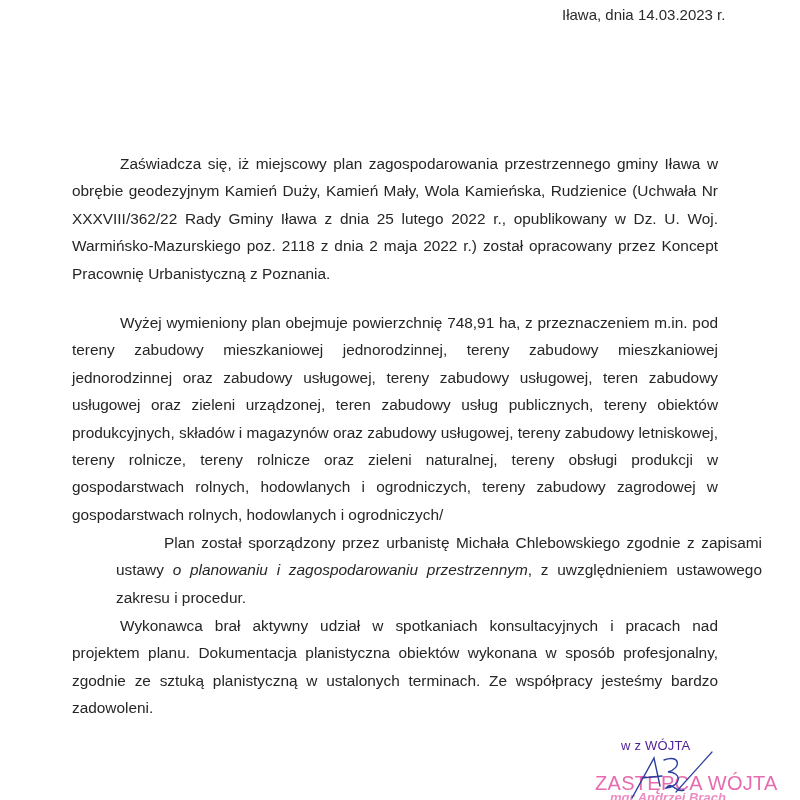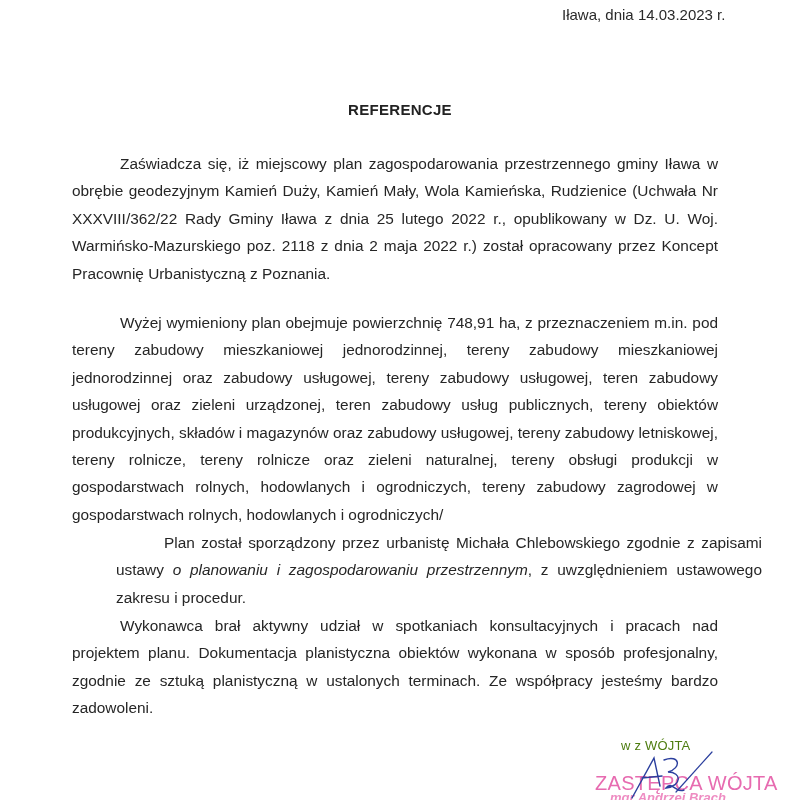--- a/index.html
+++ b/index.html
@@ -61,21 +61,21 @@
       left: 560px;
       top: 728px;
       width: 240px;
       height: 72px;
     }
     .stamp-line1 {
       position: absolute;
       left: 61px;
       top: 10px;
       font-size: 13px;
-      color: #4d7c0f;
+      color: #4c1d95;
       white-space: nowrap;
       letter-spacing: 0.2px;
     }
     .stamp-line2 {
       position: absolute;
       left: 35px;
       top: 44px;
       font-size: 20px;
       color: #e76bb0;
       white-space: nowrap;
@@ -99,21 +99,20 @@
       height: 56px;
     }
   </style>
 </head>
 <body>
 
 <div class="page">
 
   <div class="date">Iława, dnia 14.03.2023 r.</div>
 
-  <div class="title">REFERENCJE</div>
 
   <div class="para p1"><span class="indent"></span><span>Zaświadcza się, iż miejscowy plan zagospodarowania przestrzennego gminy Iława w obrębie geodezyjnym Kamień Duży, Kamień Mały, Wola Kamieńska, Rudzienice (Uchwała Nr  XXXVIII/362/22 Rady Gminy Iława z dnia 25 lutego 2022 r., opublikowany w Dz. U. Woj. Warmińsko-Mazurskiego poz. 2118 z dnia 2 maja 2022 r.) został opracowany przez Koncept Pracownię Urbanistyczną z Poznania.</span></div>
 
   <div class="para p2"><span class="indent"></span><span>Wyżej wymieniony plan obejmuje powierzchnię 748,91 ha, z przeznaczeniem m.in. pod tereny zabudowy mieszkaniowej jednorodzinnej, tereny zabudowy mieszkaniowej jednorodzinnej oraz zabudowy usługowej, tereny zabudowy usługowej, teren zabudowy usługowej oraz zieleni urządzonej, teren zabudowy usług publicznych, tereny obiektów produkcyjnych, składów i magazynów oraz zabudowy usługowej, tereny zabudowy letniskowej, tereny rolnicze, tereny rolnicze oraz zieleni naturalnej, tereny obsługi produkcji w gospodarstwach rolnych, hodowlanych i ogrodniczych, tereny zabudowy zagrodowej w gospodarstwach rolnych, hodowlanych i ogrodniczych/</span></div>
 
   <div class="para p3"><span class="indent"></span><span>Plan został sporządzony przez urbanistę Michała Chlebowskiego zgodnie z zapisami ustawy </span><em>o planowaniu i zagospodarowaniu przestrzennym</em><span>, z uwzględnieniem ustawowego zakresu i procedur.</span></div>
 
   <div class="para p4"><span class="indent"></span><span>Wykonawca brał aktywny udział w spotkaniach konsultacyjnych i pracach nad projektem planu. Dokumentacja planistyczna obiektów wykonana w sposób profesjonalny, zgodnie ze sztuką planistyczną w ustalonych terminach. Ze współpracy jesteśmy bardzo zadowoleni.</span></div>
 
   <div class="stamp">

